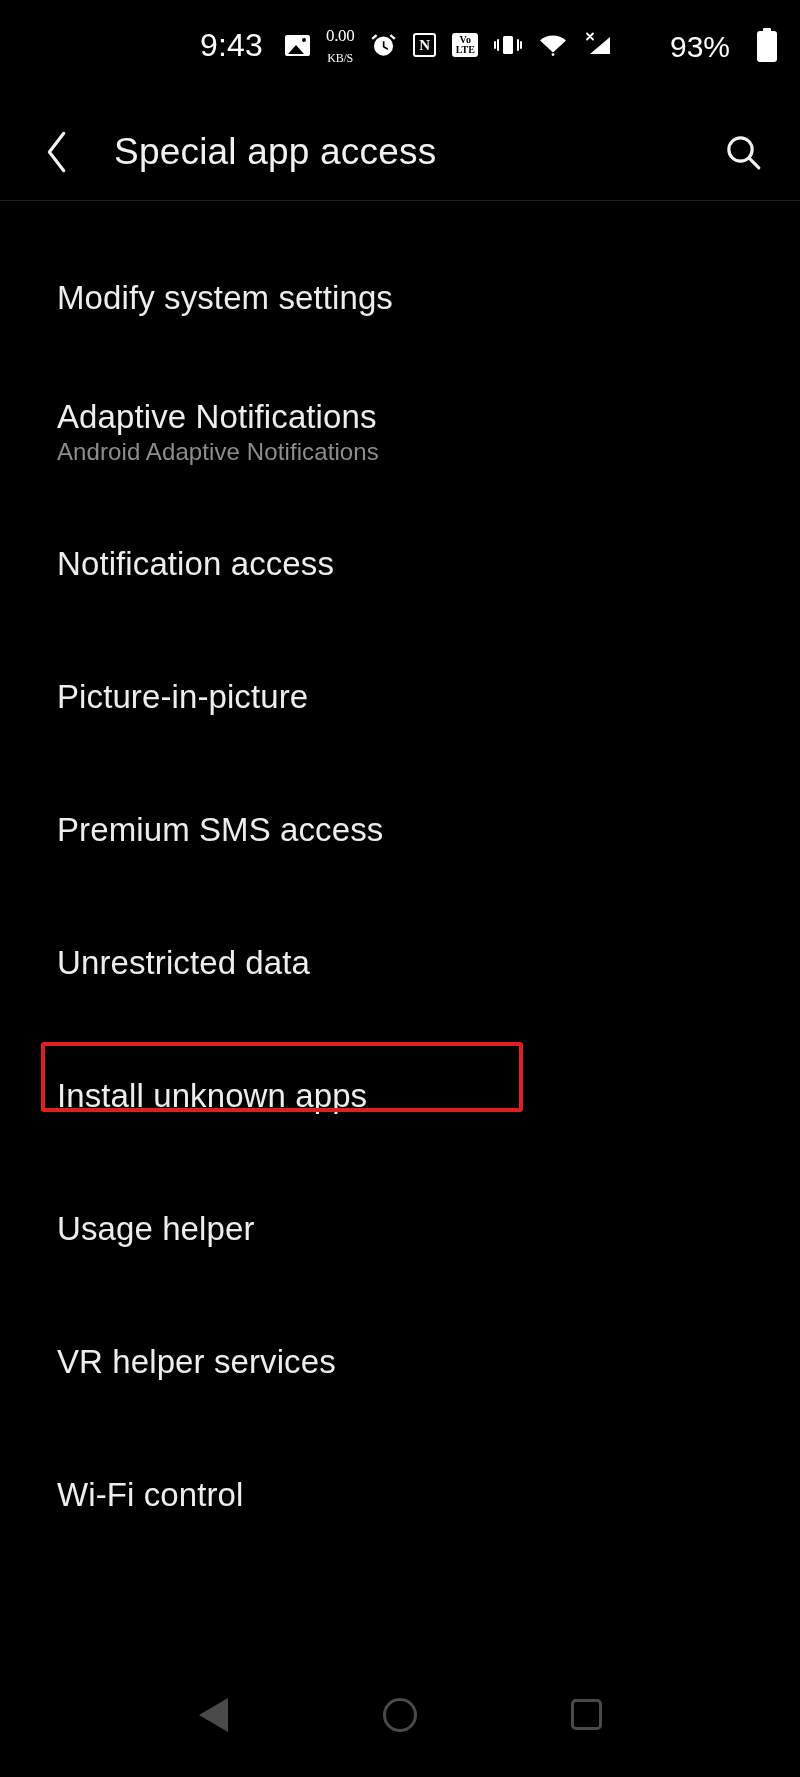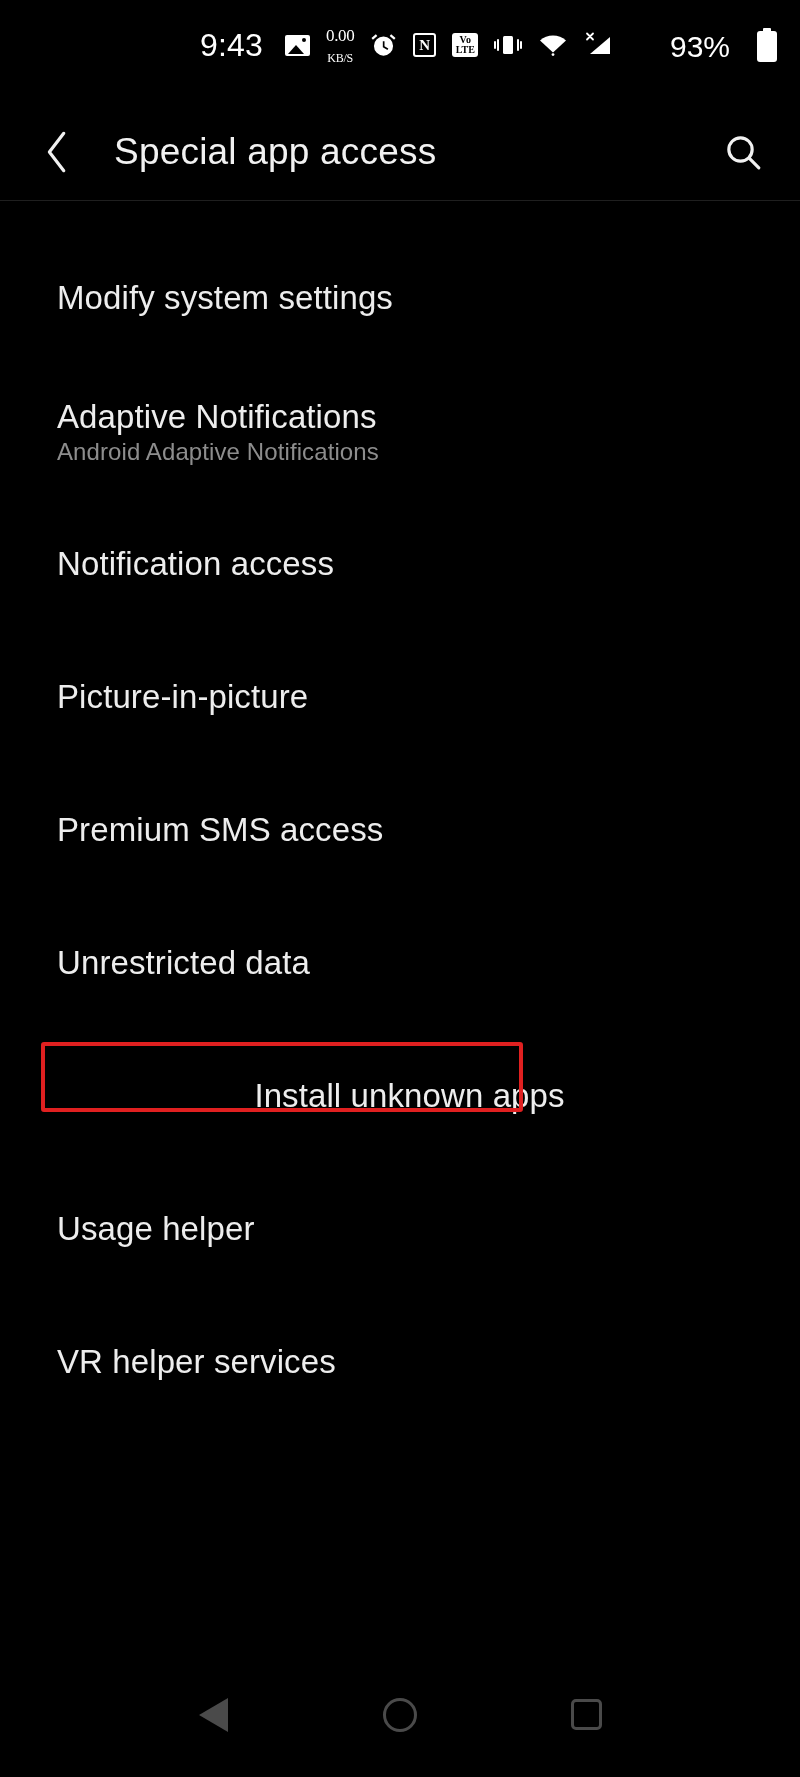--- a/index.html
+++ b/index.html
@@ -118,21 +118,20 @@
   .row.clipped { min-height:64px; justify-content:flex-start; }
   .row-title {
     font-size:33px; font-weight:400; color:#ededed;
     letter-spacing:.1px; line-height:1.22;
   }
   .row-sub {
     font-size:24px; color:#8d8d8d; letter-spacing:.1px;
   }
   .row.highlighted {
     outline:none;
-    align-items:center;
   }
   .row.highlighted .hl-box {
     position:absolute; left:22px; top:12px;
     width:482px; height:70px;
     border:4px solid #e02020; border-radius:3px;
     pointer-events:none;
   }
 
   
   .nav-bar {
@@ -283,20 +282,23 @@
       </div>
 
       <div class="row">
         <div class="row-title">Usage helper</div>
       </div>
 
       <div class="row">
         <div class="row-title">VR helper services</div>
       </div>
 
+      <div class="row">
+        <div class="row-title">Wi-Fi control</div>
+      </div>
 
     </div>
   </div>
 
   <div class="nav-bar">
     <div class="nav-btn">
       <span class="nav-back-tri"></span>
     </div>
     <div class="nav-btn">
       <span class="nav-home-circle"></span>

